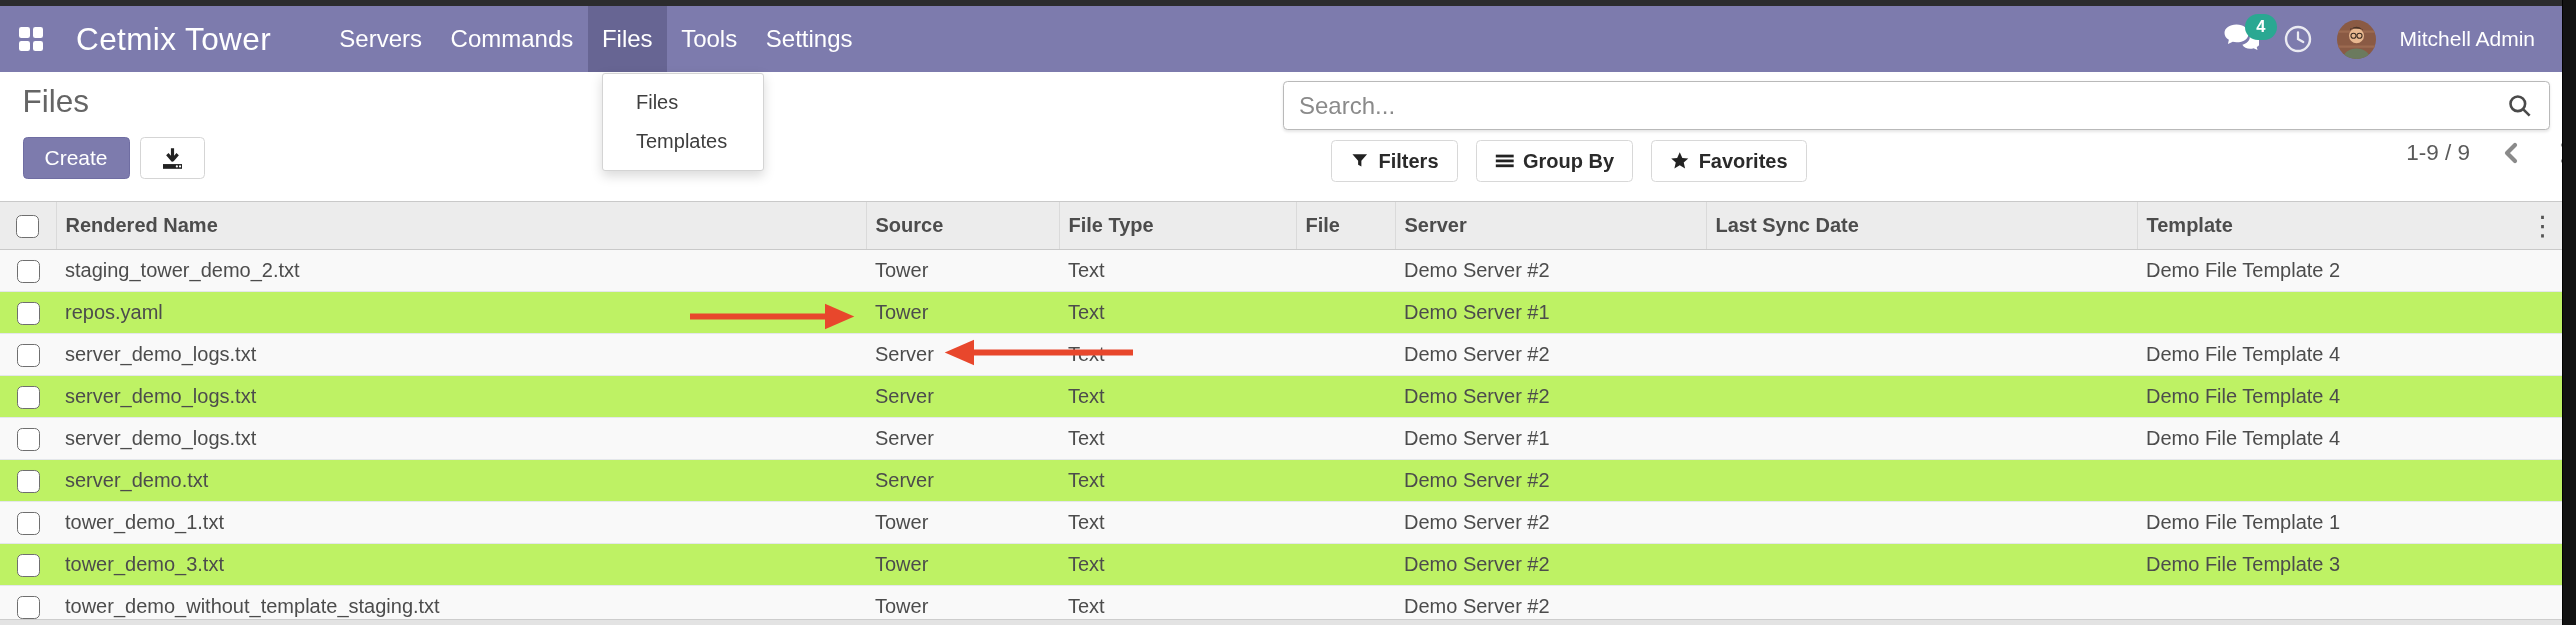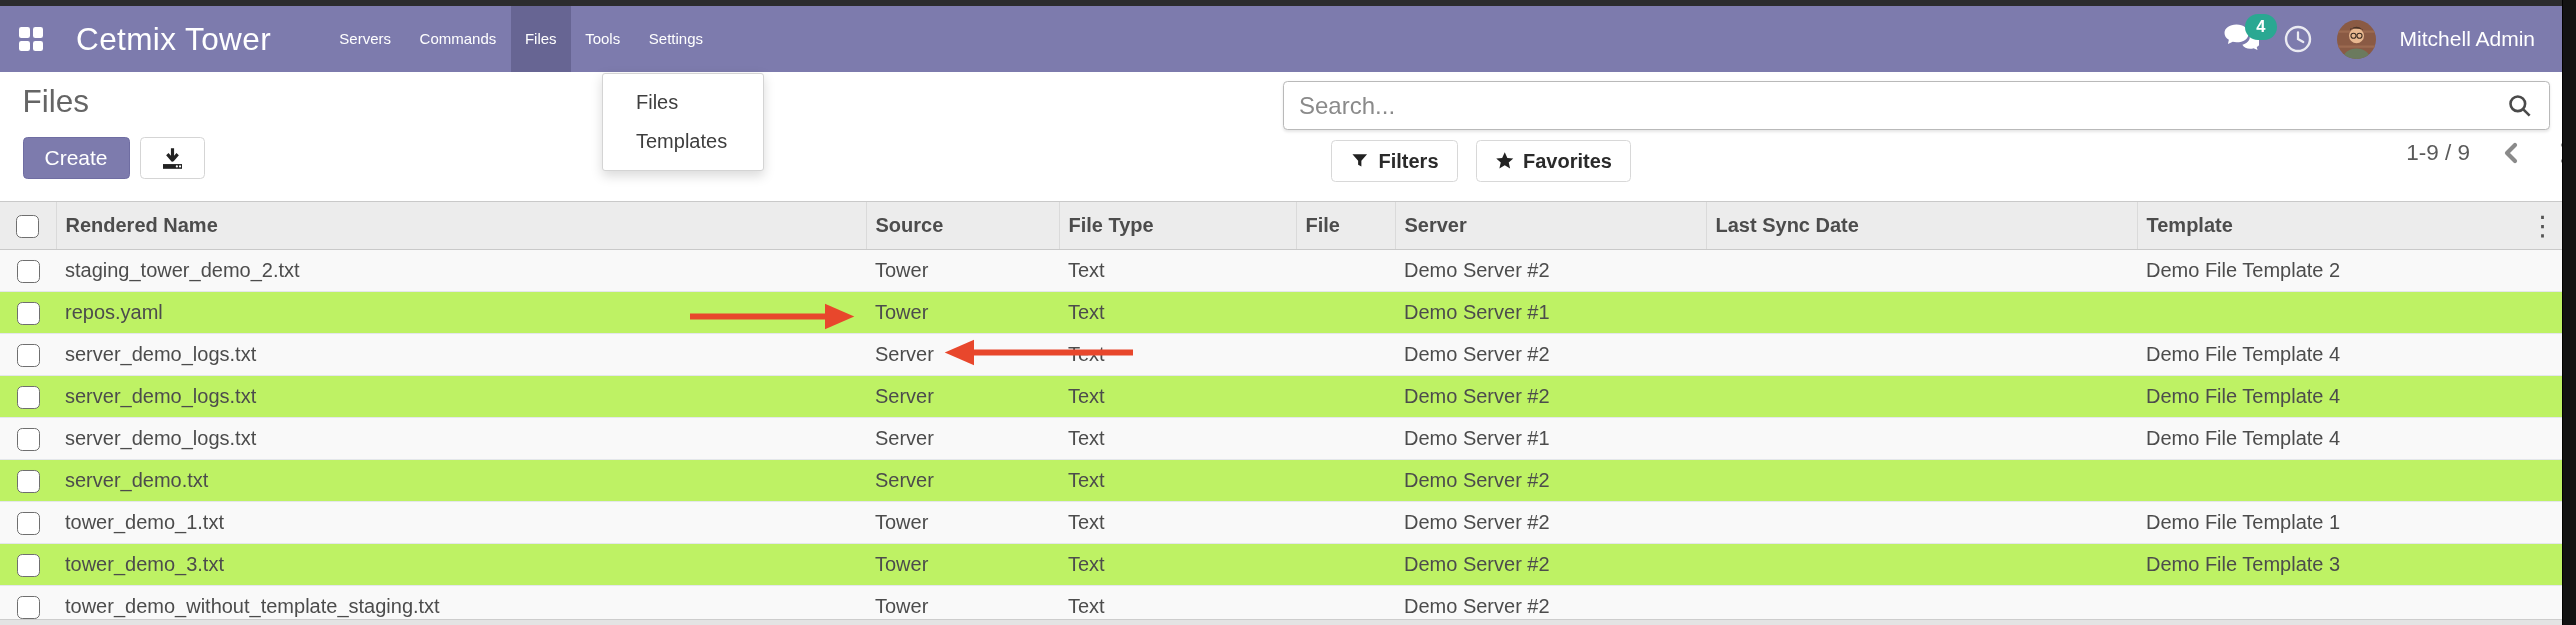--- a/index.html
+++ b/index.html
@@ -10,21 +10,21 @@
   .top-strip { position:absolute; top:0; left:0; width:2576px; height:6px; background:#2c2c2e; z-index:55; }
   .right-strip { position:absolute; top:0; right:0; width:13.5px; height:626px; background:#121212; border-left:0.8px solid #000; z-index:60; }
 
   
   .navbar { position:absolute; top:6px; left:0; width:2562px; height:66px; background:var(--navbar-bg,#7d7bad);
             display:flex; align-items:center; color:#fff; z-index:30; }
   .apps-grid { margin-left:19px; width:24px; height:24px; display:grid; grid-template-columns:10.5px 10.5px; grid-template-rows:10.5px 10.5px; gap:3px; cursor:pointer; }
   .apps-grid div { background:#fff; border-radius:2.3px; }
   .brand { font-size:31.5px; font-weight:400; margin-left:33px; letter-spacing:0.4px; cursor:pointer; }
   .nav-menu { display:flex; height:66px; margin-left:54px; }
-  .nav-item { font-size:15px; line-height:66px; padding:0 14.3px; cursor:pointer; white-space:nowrap; }
+  .nav-item { font-size:24px; line-height:66px; padding:0 14.3px; cursor:pointer; white-space:nowrap; }
   .nav-item.active { background:var(--navbar-active-bg,#676593); }
   .nav-right { margin-left:auto; display:flex; align-items:center; gap:24px; padding-right:27px; }
   .chat-wrap { position:relative; width:36px; height:31.5px; cursor:pointer; }
   .badge { position:absolute; top:-9px; right:-18px; min-width:25.5px; height:25.5px; line-height:25.5px; text-align:center;
            background:var(--badge-bg,#2aa892); color:#fff; font-size:16.5px; font-weight:700; border-radius:13.5px; padding:0 3px; }
   .clock-icon { width:30px; height:30px; opacity:.85; cursor:pointer; }
   .avatar { width:39px; height:39px; border-radius:50%; overflow:hidden; flex:0 0 auto; cursor:pointer; }
   .user-name { font-size:21px; font-weight:500; cursor:pointer; }
 
   
@@ -156,20 +156,28 @@
           <line x1="15.6" y1="15.6" x2="21" y2="21"></line>
         </svg>
       </span>
     </div>
     <div class="cp-row2">
       <button class="filter-btn">
         <svg width="19.5" height="19.5" viewBox="0 0 24 24">
           <path d="M3 4h18l-7 8v7l-4-2.2V12z" fill="#222"></path>
         </svg>
         <span>Filters</span>
+      </button>
+      <button class="filter-btn">
+        <svg width="19.5" height="19.5" viewBox="0 0 24 24">
+          <rect x="1" y="4.5" width="22" height="3.4" fill="#222"></rect>
+          <rect x="1" y="10.5" width="22" height="3.4" fill="#222"></rect>
+          <rect x="1" y="16.5" width="22" height="3.4" fill="#222"></rect>
+        </svg>
+        <span>Group By</span>
       </button>
       <button class="filter-btn">
         <svg width="19.5" height="19.5" viewBox="0 0 24 24">
           <path d="M12 1.6l3.2 7 7.3.6-5.6 5 1.7 7.3-6.6-4-6.6 4 1.7-7.3-5.6-5 7.3-.6z" fill="#222"></path>
         </svg>
         <span>Favorites</span>
       </button>
       <div class="pager">
         <span class="pager-range">1-9 / 9</span>
         <button class="pager-btn">

